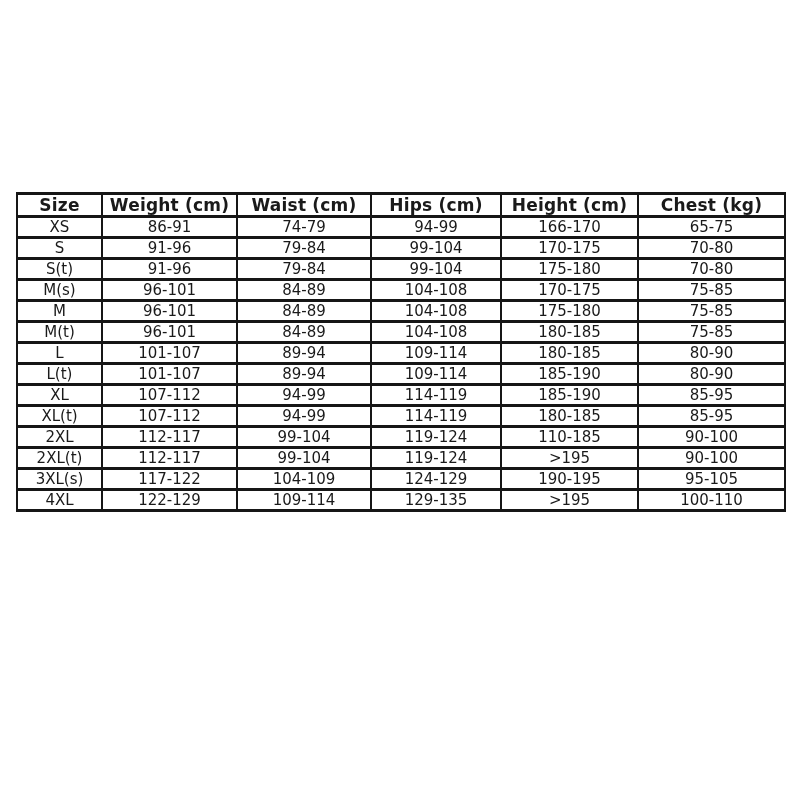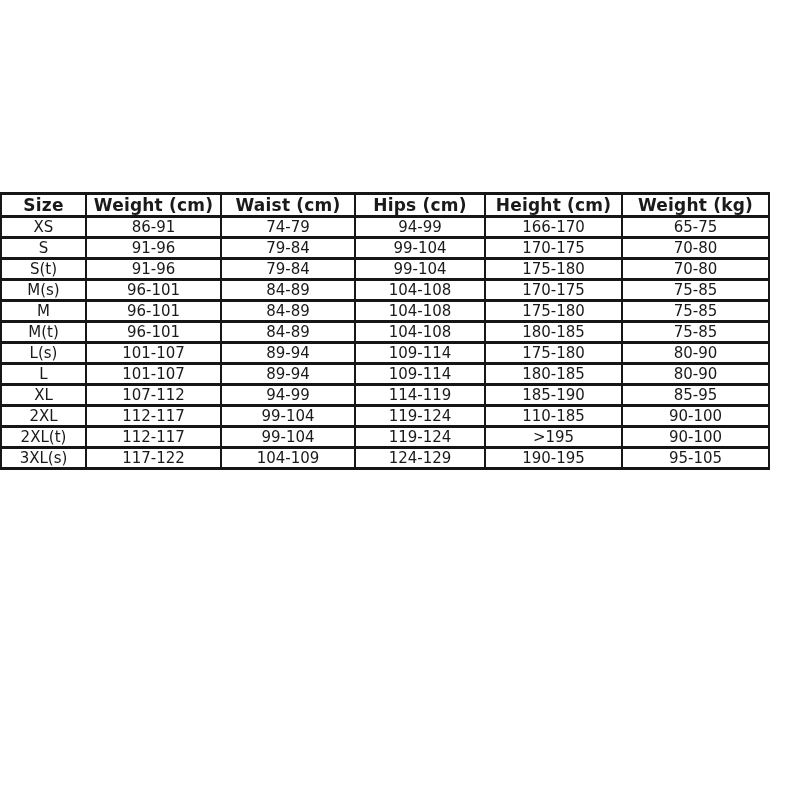--- a/index.html
+++ b/index.html
@@ -9,21 +9,21 @@
   body {
     width: 800px;
     height: 800px;
     background: #ffffff;
     font-family: "DejaVu Sans", "Liberation Sans", sans-serif;
     position: relative;
     overflow: hidden;
   }
   .table-wrap {
     position: absolute;
-    left: 0;
+    left: 16px;
     top: 192px;
     width: 656px;
   }
   table.size-chart {
     border-collapse: collapse;
     table-layout: fixed;
     width: 768px;
     background: #ffffff;
   }
   table.size-chart th,
@@ -65,21 +65,21 @@
         <col style="width: 137px;">
         <col style="width: 147px;">
       </colgroup>
     <thead>
       <tr>
           <th>Size</th>
           <th>Weight (cm)</th>
           <th>Waist (cm)</th>
           <th>Hips (cm)</th>
           <th>Height (cm)</th>
-          <th>Weight (kg)</th>
+          <th>Chest (kg)</th>
         </tr>
     </thead>
     <tbody>
         <tr>
           <td>XS</td>
           <td>86-91</td>
           <td>74-79</td>
           <td>94-99</td>
           <td>166-170</td>
           <td>65-75</td>
@@ -118,41 +118,49 @@
         </tr>
         <tr>
           <td>M(t)</td>
           <td>96-101</td>
           <td>84-89</td>
           <td>104-108</td>
           <td>180-185</td>
           <td>75-85</td>
         </tr>
         <tr>
-          <td>L(s)</td>
-          <td>101-107</td>
-          <td>89-94</td>
-          <td>109-114</td>
-          <td>175-180</td>
-          <td>80-90</td>
-        </tr>
-        <tr>
           <td>L</td>
           <td>101-107</td>
           <td>89-94</td>
           <td>109-114</td>
           <td>180-185</td>
           <td>80-90</td>
         </tr>
         <tr>
+          <td>L(t)</td>
+          <td>101-107</td>
+          <td>89-94</td>
+          <td>109-114</td>
+          <td>185-190</td>
+          <td>80-90</td>
+        </tr>
+        <tr>
           <td>XL</td>
           <td>107-112</td>
           <td>94-99</td>
           <td>114-119</td>
           <td>185-190</td>
+          <td>85-95</td>
+        </tr>
+        <tr>
+          <td>XL(t)</td>
+          <td>107-112</td>
+          <td>94-99</td>
+          <td>114-119</td>
+          <td>180-185</td>
           <td>85-95</td>
         </tr>
         <tr>
           <td>2XL</td>
           <td>112-117</td>
           <td>99-104</td>
           <td>119-124</td>
           <td>110-185</td>
           <td>90-100</td>
         </tr>
@@ -165,15 +173,23 @@
           <td>90-100</td>
         </tr>
         <tr>
           <td>3XL(s)</td>
           <td>117-122</td>
           <td>104-109</td>
           <td>124-129</td>
           <td>190-195</td>
           <td>95-105</td>
         </tr>
+        <tr>
+          <td>4XL</td>
+          <td>122-129</td>
+          <td>109-114</td>
+          <td>129-135</td>
+          <td>&gt;195</td>
+          <td>100-110</td>
+        </tr>
       </tbody>
   </table>
 </div>
 
 </body></html>

